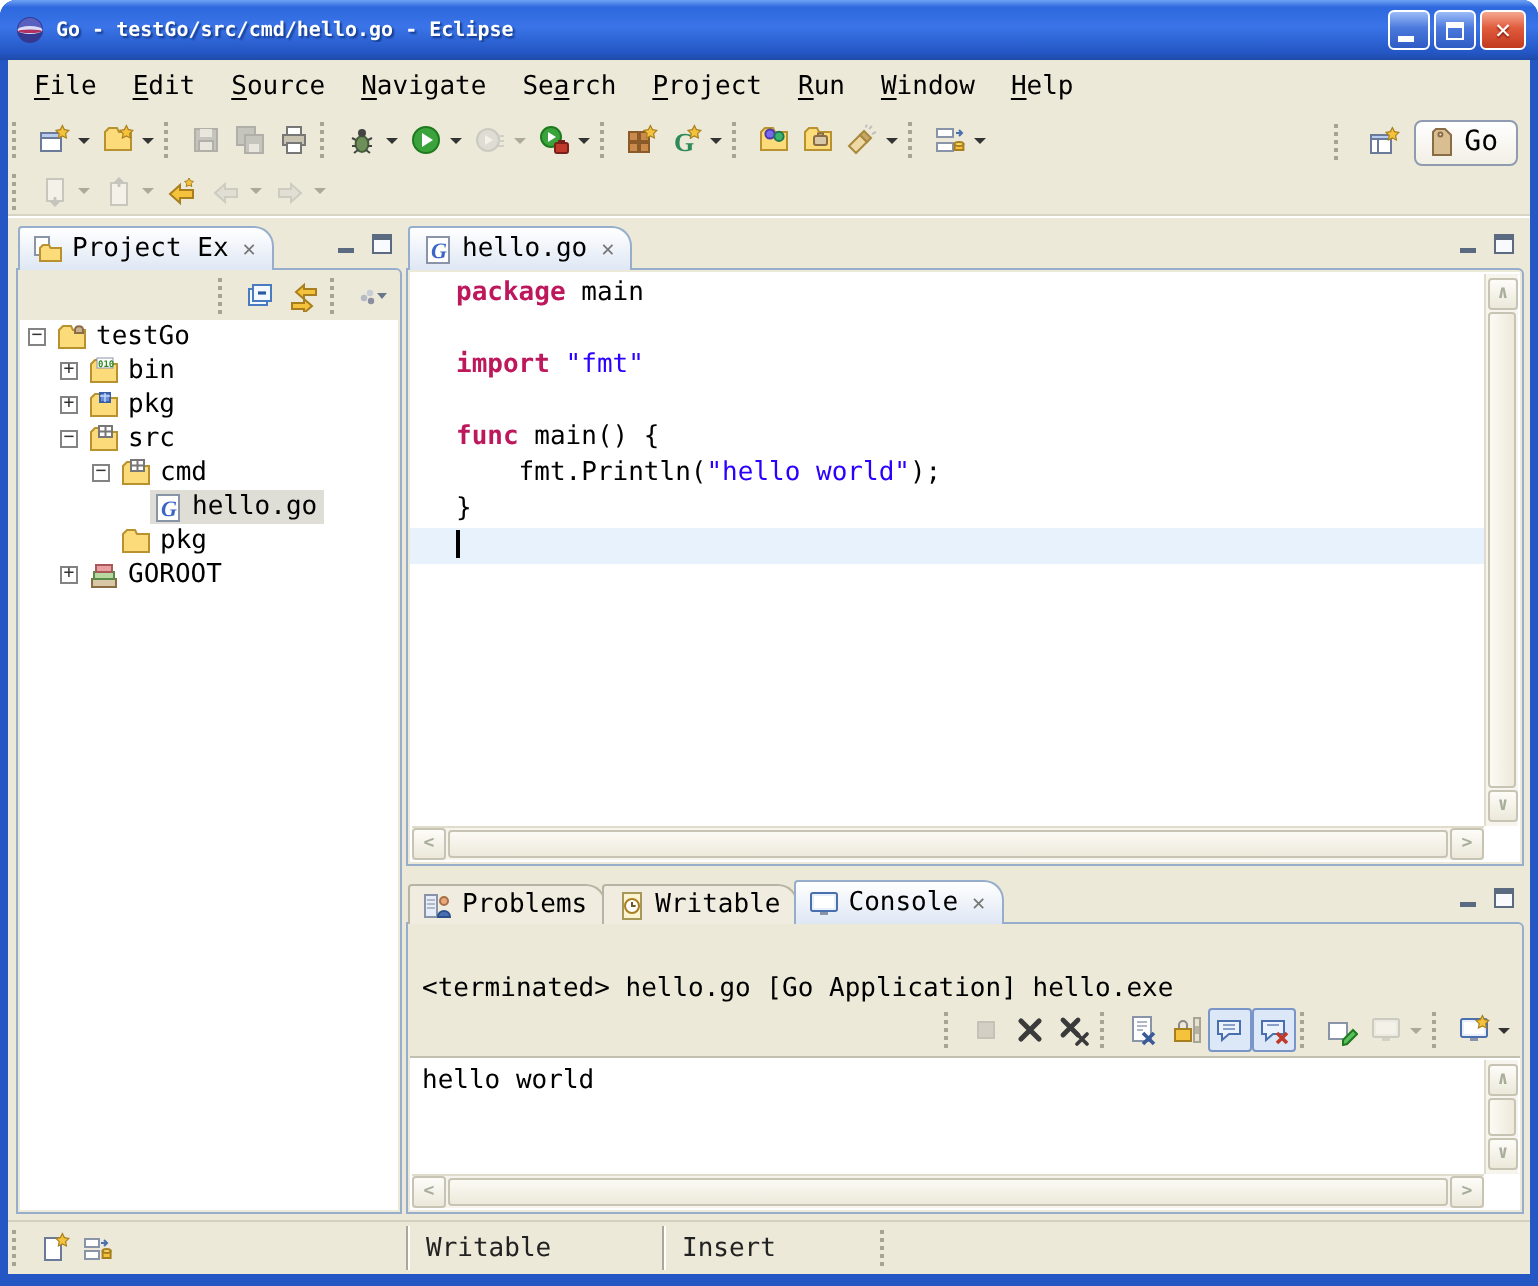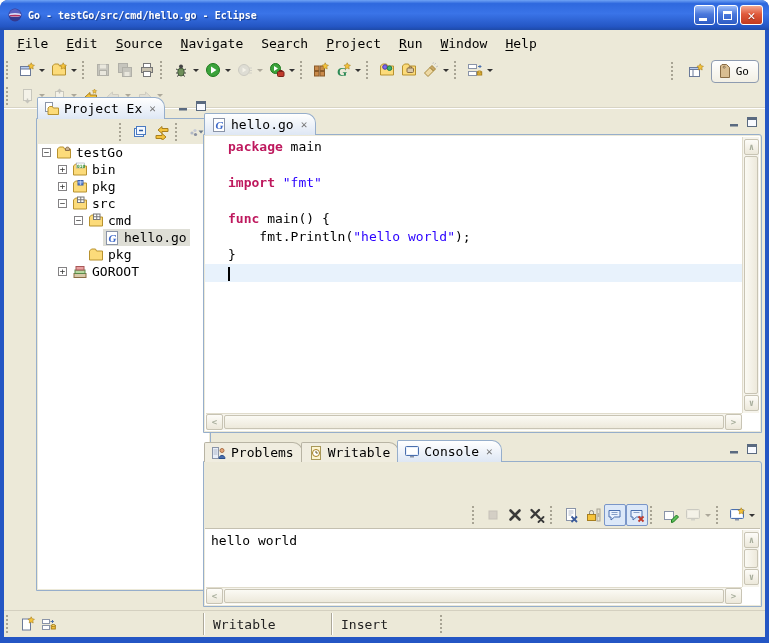--- a/index.html
+++ b/index.html
@@ -33,38 +33,38 @@
   .grip{width:6px;height:18px;margin:0 4px 0 2px;border-left:2px dotted #A8A494;}
   .tb-btn{height:22px;display:flex;align-items:center;padding:1px 2px;border:1px solid transparent;border-radius:2px;}
   .tb-btn .ic{display:flex;width:16px;height:16px;}
   .tb-btn.disabled .ic{opacity:.42;filter:grayscale(.8);}
   .tb-btn.active{border-color:#7A96C8;background:#DCE8F8;}
   .dd{width:0;height:0;border-left:3px solid transparent;border-right:3px solid transparent;
     border-top:3px solid #333;margin-left:4px;}
   .tb-btn.disabled .dd{border-top-color:#ACA89A;}
   #persp{position:absolute;top:59px;right:10px;height:24px;display:flex;align-items:center;gap:5px;}
   .persp-open{display:flex;align-items:center;padding:2px;}
-  .persp-btn{display:flex;align-items:center;gap:4px;height:23px;padding:0 9px 0 4px;font-size:11px;
+  .persp-btn{display:flex;align-items:center;gap:4px;height:23px;padding:0 9px 0 4px;font-size:14px;
     border:1px solid #8E9BB0;border-radius:4px;background:linear-gradient(#FFFFFF,#F2EFE4);}
 
   
   .panel{position:absolute;}
   .tabbar{position:absolute;top:0;left:0;right:0;height:23px;display:flex;align-items:flex-end;padding-left:1px;}
   .tab{height:22px;display:flex;align-items:center;gap:4px;padding:0 8px 0 6px;font-size:13px;
     background:linear-gradient(#FFFFFF,#DEE7F4);border:1px solid #96AECB;border-bottom:none;
     border-radius:2px 10px 0 0;position:relative;z-index:2;white-space:nowrap;}
   .tab.inactive{background:#F0EDE0;border-color:#B8B4A4;height:20px;z-index:1;margin-right:-2px;}
   .tab .t-ic{display:flex;width:16px;height:16px;}
   .tab-close{color:#777;font-weight:bold;font-size:11px;margin-left:3px;}
   .view-ctrl{position:absolute;right:4px;top:4px;display:flex;gap:6px;z-index:3;}
   .view-ctrl span{display:flex;}
   .frame{position:absolute;left:0;right:0;top:22px;bottom:0;border:1px solid #96AECB;background:#ECE9D8;border-radius:0 3px 0 0;}
 
   
-  #pe-panel{left:8px;top:96px;width:175px;height:495px;margin-left:28px;}
+  #pe-panel{left:8px;top:112px;width:193px;height:495px;}
   #pe-toolbar{position:absolute;top:1px;left:1px;right:1px;height:24px;display:flex;justify-content:flex-end;align-items:center;padding-right:2px;}
   #pe-body{position:absolute;top:25px;left:1px;right:1px;bottom:1px;background:#fff;overflow:hidden;}
   .tree-row{height:17px;display:flex;align-items:center;font-size:13px;white-space:nowrap;}
   .exp{width:9px;height:9px;border:1px solid #848284;background:#fff;color:#333;font-size:9px;line-height:7px;
     text-align:center;margin-right:4px;flex:none;font-family:"DejaVu Sans Mono",monospace;}
   .exp-spacer{width:13px;flex:none;}
   .row-inner{display:flex;align-items:center;padding:0 3px 0 1px;height:17px;}
   .row-inner.selected{background:#DEDED6;}
   .tree-ic{display:flex;width:16px;height:16px;margin-right:4px;flex:none;}
 
@@ -632,20 +632,21 @@
           </svg>
         </span>
       <span>
           <svg width="12" height="12" viewBox="0 0 12 12">
             <rect x="1.5" y="1.5" width="9" height="9" fill="#F8FAFF" stroke="#5A6A80"></rect>
             <rect x="1.5" y="1.5" width="9" height="2.5" fill="#5A6A80"></rect>
           </svg>
         </span>
     </div>
     <div class="frame">
+      <div id="con-status">&lt;terminated&gt; hello.go [Go Application] hello.exe</div>
       <div id="con-toolbar">
           <span class="grip"></span>
           <span class="tb-btn disabled">
             <span class="ic">
               <svg width="16" height="16" viewBox="0 0 16 16">
                 <rect x="4" y="4" width="8" height="8" fill="#C8A8A8" stroke="#A88888"></rect>
               </svg>
             </span>
           </span>
           <span class="tb-btn">

